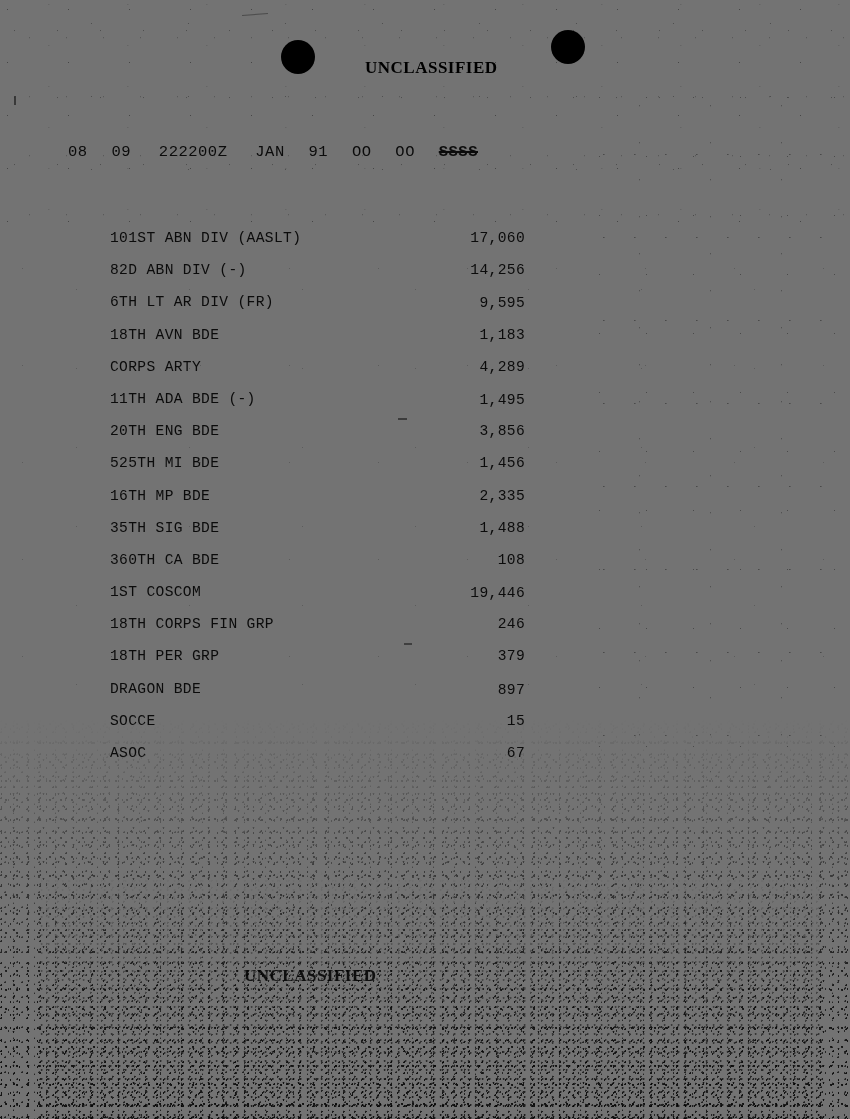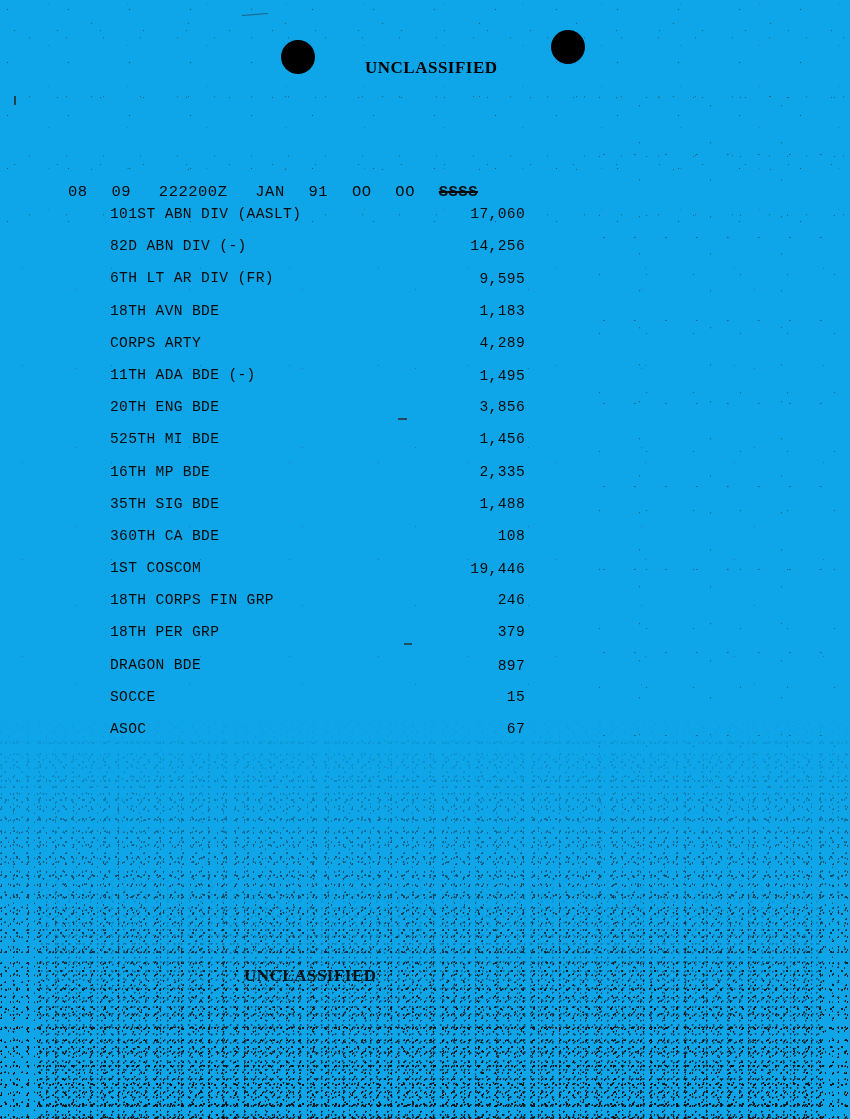--- a/index.html
+++ b/index.html
@@ -13,21 +13,21 @@
     position: relative;
     overflow: hidden;
     font-family: "Liberation Sans", sans-serif;
     color: #111111;
   }
 
   
   #page {
     position: absolute;
     inset: 0;
-    background: #0ea5e9;
+    background: #737373;
   }
 
   
   .speckle {
     position: absolute;
     pointer-events: none;
   }
   #noise-top {
     left: 0; top: 0; width: 850px; height: 230px;
     opacity: .55;
@@ -115,21 +115,21 @@
   
   #msg-header {
     position: absolute;
     left: 68px; top: 143px;
     font-family: "Liberation Mono", monospace;
     font-size: 15.5px;
     letter-spacing: .5px;
     white-space: nowrap;
     color: #0b0b0b;
   }
-  #msg-header .seg { display: inline-block; margin-top: 40px; }
+  #msg-header .seg { display: inline-block; }
   #msg-header .gap-s { margin-right: 14px; }
   #msg-header .gap-m { margin-right: 18px; }
   #msg-header .struck {
     text-decoration: line-through;
     text-decoration-thickness: 1.5px;
     font-weight: bold;
   }
 
   
   #strength-table {
@@ -142,20 +142,21 @@
     color: #0b0b0b;
   }
   .row {
     display: flex;
     align-items: baseline;
     height: 32.2px;
   }
   .unit {
     flex: 1 1 auto;
     white-space: nowrap;
+    margin-top: 24px;
   }
   .value {
     flex: 0 0 92px;
     text-align: right;
     white-space: nowrap;
   }
   
   .row:nth-child(odd)  .unit { transform: translateY(-0.4px); }
   .row:nth-child(3n)   .value { transform: translateY(0.6px); text-align: right; }
   .row:nth-child(4n+1) .value { transform: translateY(-0.5px); }

